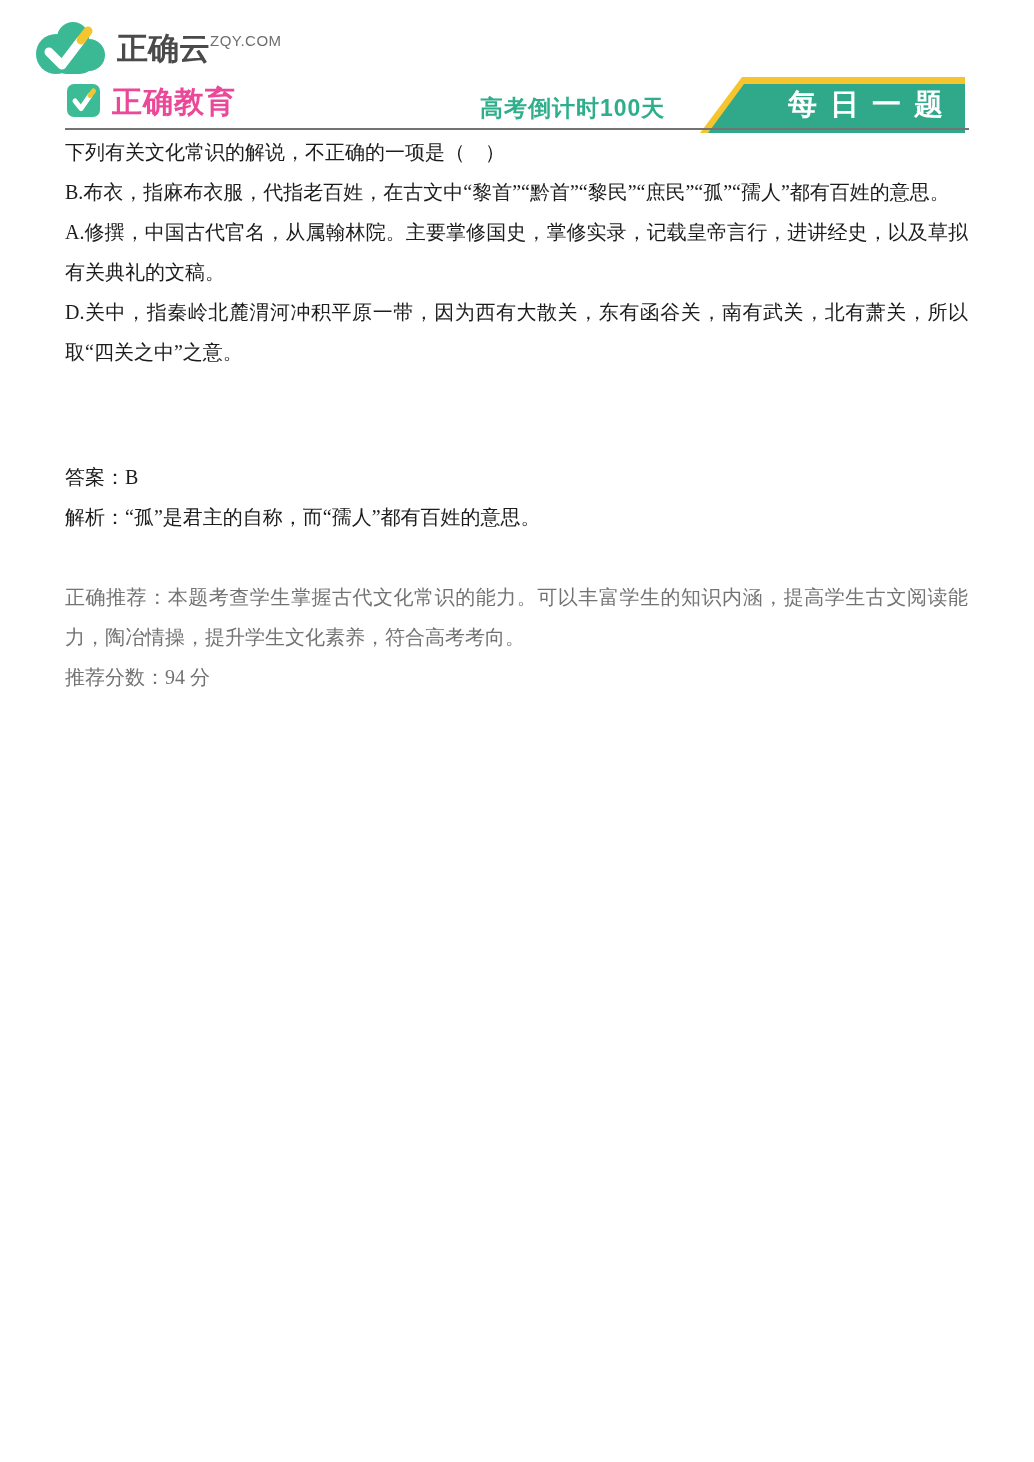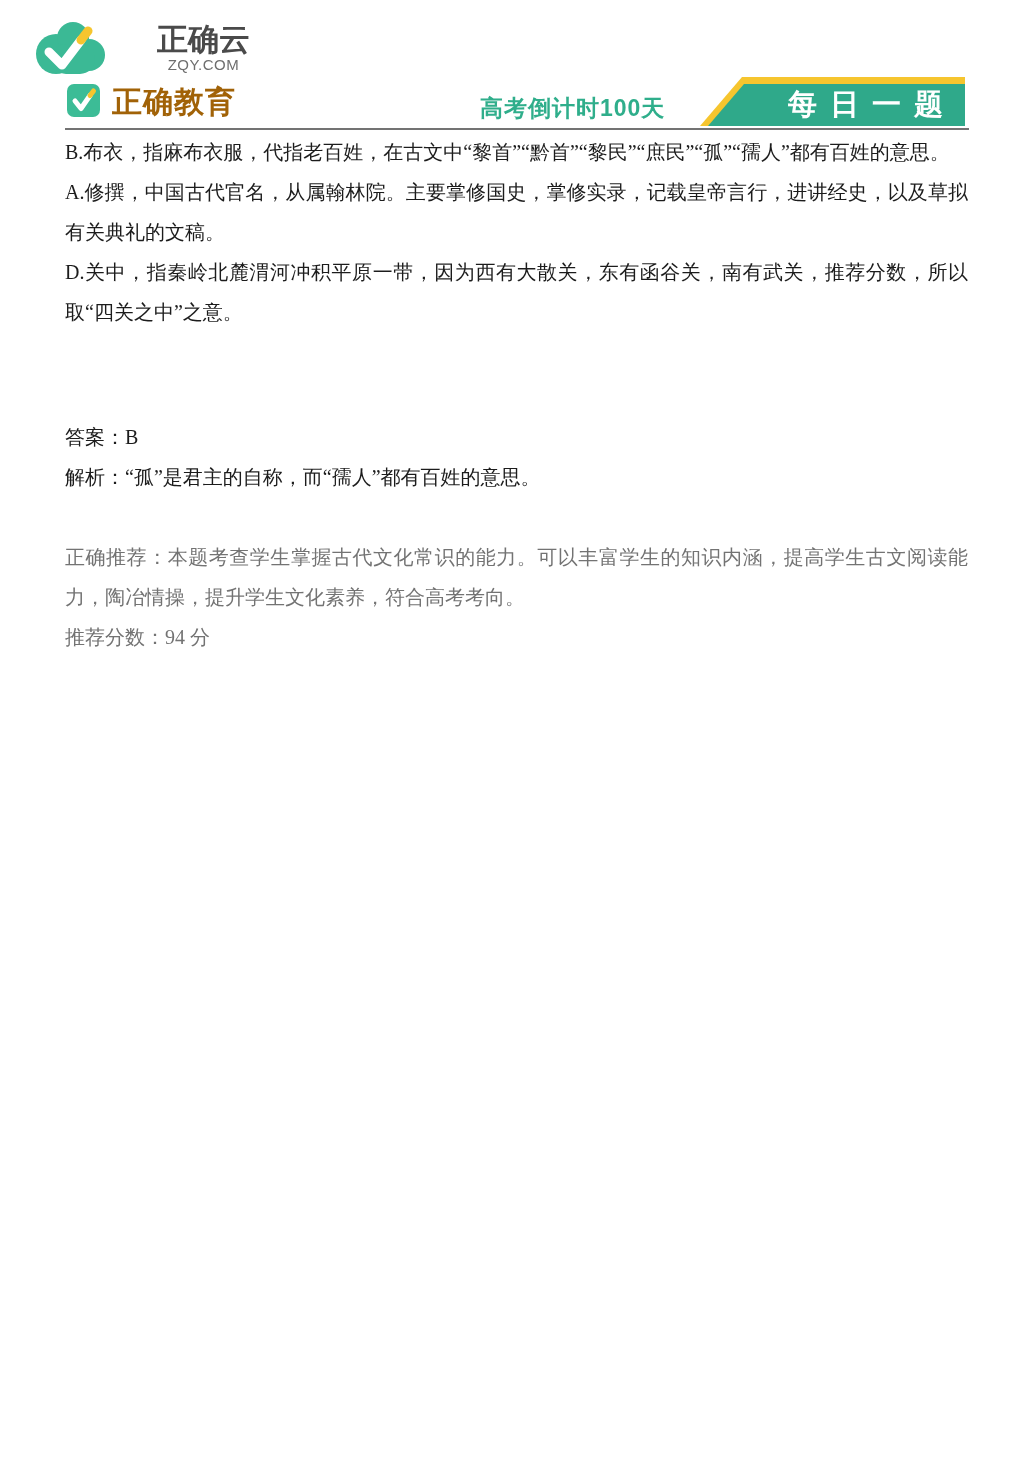--- a/index.html
+++ b/index.html
@@ -15,21 +15,21 @@
   }
 
   
   .top-logo {
     position: absolute;
     left: 35px; top: 18px;
     display: flex;
     align-items: center;
     gap: 10px;
   }
-  .logo-text-block { display: flex; flex-direction: column; margin-left: 40px; }
+  .logo-text-block { display: flex; flex-direction: row; }
   .logo-title {
     font-family: "Liberation Sans", "DejaVu Sans", sans-serif;
     font-size: 31px;
     font-weight: 600;
     color: #4a4a4a;
     line-height: 1.05;
   }
   .logo-domain {
     font-family: "Liberation Sans", "DejaVu Sans", sans-serif;
     font-size: 15px;
@@ -45,36 +45,36 @@
     left: 66px; top: 82px;
     display: flex;
     align-items: center;
     gap: 11px;
     height: 40px;
   }
   .brand-title {
     font-family: "Liberation Sans", "DejaVu Sans", sans-serif;
     font-size: 30px;
     font-weight: bold;
-    color: #a16207;
+    color: #ec4899;
     letter-spacing: 1px;
   }
   .countdown {
     position: absolute;
     left: 480px; top: 93px;
     font-family: "Liberation Sans", "DejaVu Sans", sans-serif;
     font-size: 23px;
     font-weight: bold;
     color: #2fae8b;
     letter-spacing: 1px;
   }
   .banner {
     position: absolute;
     top: 77px; right: 69px;
-    width: 265px; height: 49px;
+    width: 265px; height: 56px;
     background: #f6c52e;
     clip-path: polygon(42px 0, 100% 0, 100% 100%, 0 100%);
   }
   .banner-green {
     position: absolute;
     left: 0; top: 7px; right: 0; bottom: 0;
     background: #2fa98a;
     clip-path: polygon(44px 0, 100% 0, 100% 100%, 8px 100%);
   }
   .banner-label {
@@ -150,23 +150,24 @@
   <div class="countdown">高考倒计时100天</div>
 
   <div class="banner">
     <div class="banner-green"></div>
     <span class="banner-label">每日一题</span>
   </div>
 
   <div class="divider"></div>
 
   <div class="content">
+    <p>下列有关文化常识的解说，不正确的一项是（　）</p>
     <p>B.布衣，指麻布衣服，代指老百姓，在古文中“黎首”“黔首”“黎民”“庶民”“孤”“孺人”都有百姓的意思。</p>
     <p>A.修撰，中国古代官名，从属翰林院。主要掌修国史，掌修实录，记载皇帝言行，进讲经史，以及草拟有关典礼的文稿。</p>
-    <p>D.关中，指秦岭北麓渭河冲积平原一带，因为西有大散关，东有函谷关，南有武关，推荐分数，所以取“四关之中”之意。</p>
+    <p>D.关中，指秦岭北麓渭河冲积平原一带，因为西有大散关，东有函谷关，南有武关，北有萧关，所以取“四关之中”之意。</p>
 
     <div class="gap-2"></div>
 
     <p>答案：B</p>
     <p>解析：“孤”是君主的自称，而“孺人”都有百姓的意思。</p>
 
     <div class="gap-1"></div>
 
     <p class="red">正确推荐：本题考查学生掌握古代文化常识的能力。可以丰富学生的知识内涵，提高学生古文阅读能力，陶冶情操，提升学生文化素养，符合高考考向。</p>
     <p class="red">推荐分数：94 分</p>

